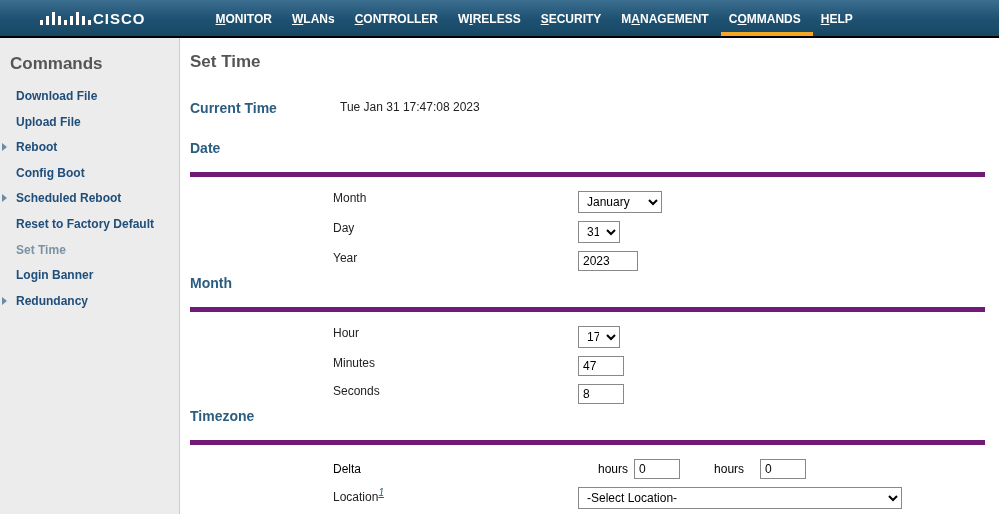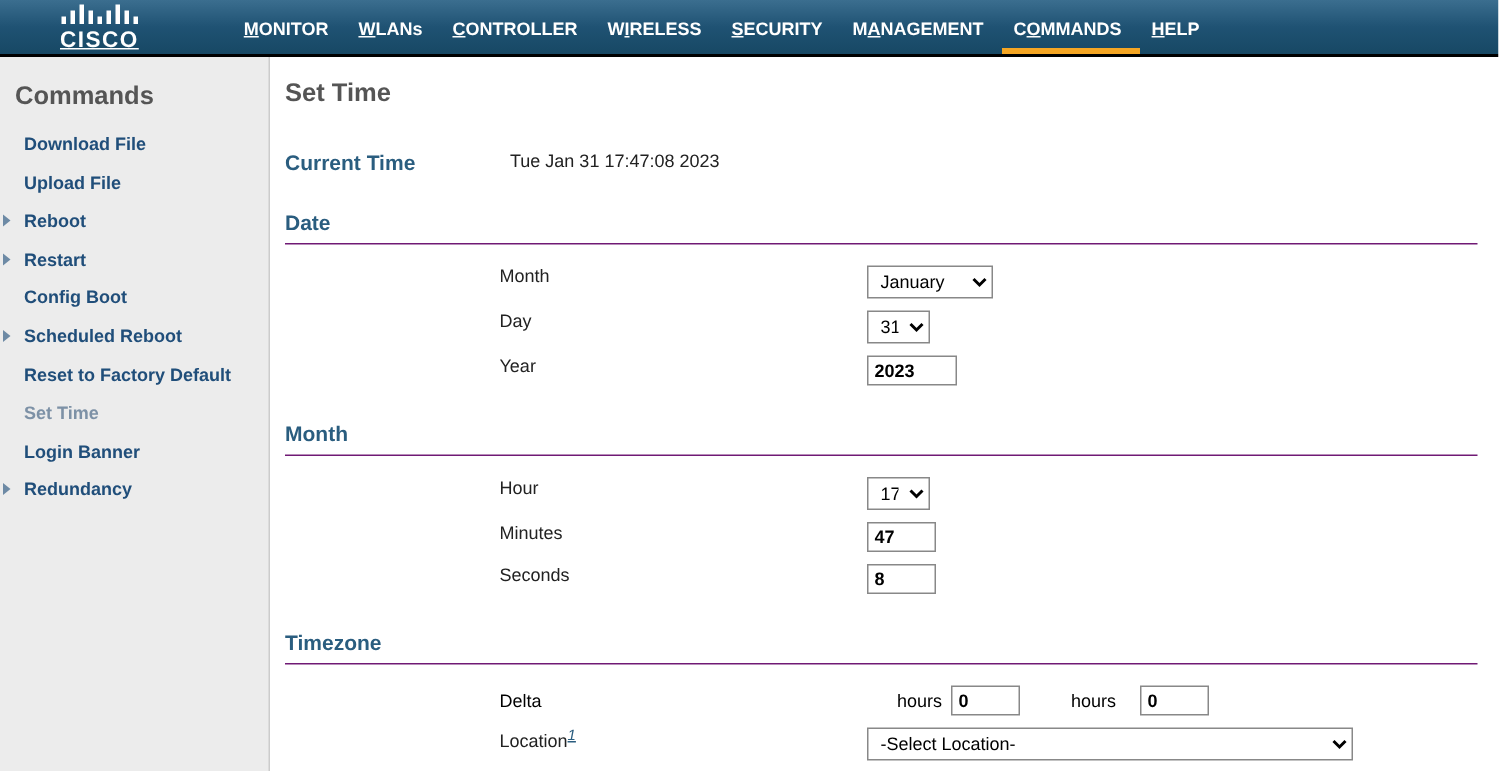--- a/index.html
+++ b/index.html
@@ -16,24 +16,23 @@
     background: linear-gradient(to bottom, #3b6e8f 0%, #1f5273 50%, #174864 100%);
     display: flex;
     align-items: center;
     color: #fff;
     border-bottom: 2px solid #000;
     position: relative;
   }
   .logo {
     margin-left: 40px;
     display: flex;
-    flex-direction: column;
+    flex-direction: row;
     align-items: center;
     gap: 2px;
-    text-decoration: underline;
   }
   .logo-bars { display:flex; gap:3px; align-items:flex-end; height:14px; }
   .logo-bars span { width:3px; background:#fff; display:block; }
   .logo-text { font-size: 15px; font-weight: bold; letter-spacing: 1px; }
   .navlinks {
     display: flex;
     margin-left: 70px;
     gap: 20px;
     font-size: 12px;
     font-weight: bold;
@@ -97,40 +96,39 @@
   .page-title {
     font-size: 17px;
     font-weight: bold;
     color: #555;
     margin-bottom: 28px;
   }
   .section-heading {
     font-size: 14px;
     font-weight: bold;
     color: #2a5d7f;
-    border-bottom: 1px solid #701a75;
-    padding-bottom: 6px;
-    margin-top: 20px;
+    border-bottom: 5px solid #701a75;
+    padding-bottom: 16px;
     margin-bottom: 10px;
   }
   
   .field-row { display:flex; align-items:flex-start; padding:4px 0; }
   .field-label { margin-left:143px; width:245px; font-size:12px; color:#222; }
   .field-value { }
   .curtime-row { display:flex; align-items:flex-start; margin-bottom: 24px; gap: 20px; }
   .curtime-label { font-size:14px; font-weight:bold; color:#2a5d7f; width:130px; }
   .curtime-val { font-size:12px; color:#222; }
   select, input[type=text] {
     font-family: inherit;
     font-size: 12px;
     padding: 2px 4px;
     border:1px solid #888;
     background:#fff;
   }
-  input[type=text] { height:20px;font-weight:bold; }
+  input[type=text] { height:20px; }
   select { height:22px; }
   .delta-row { display:flex; align-items:center; padding:4px 0; }
   .delta-lbl { margin-left:143px; width:245px; font-size:12px; }
   .delta-sub { font-size:12px; margin-right:6px; }
   .foot-ref { color:#2a5d7f; font-style:italic; text-decoration:underline; font-size:10px; vertical-align:super; cursor:pointer;}
   .loc-select { width:324px; }
 </style>
 </head>
 <body>
 
@@ -161,21 +159,20 @@
   </div>
 </div>
 
 <div class="main">
   <div class="sidebar">
     <div class="sidebar-title">Commands</div>
     <ul>
       <li>Download File</li>
       <li>Upload File</li>
       <li class="has-arrow">Reboot</li>
-      <li class="has-arrow">Restart</li>
       <li>Config Boot</li>
       <li class="has-arrow">Scheduled Reboot</li>
       <li>Reset to Factory Default</li>
       <li class="active">Set Time</li>
       <li>Login Banner</li>
       <li class="has-arrow">Redundancy</li>
     </ul>
   </div>
 
   <div class="content">

